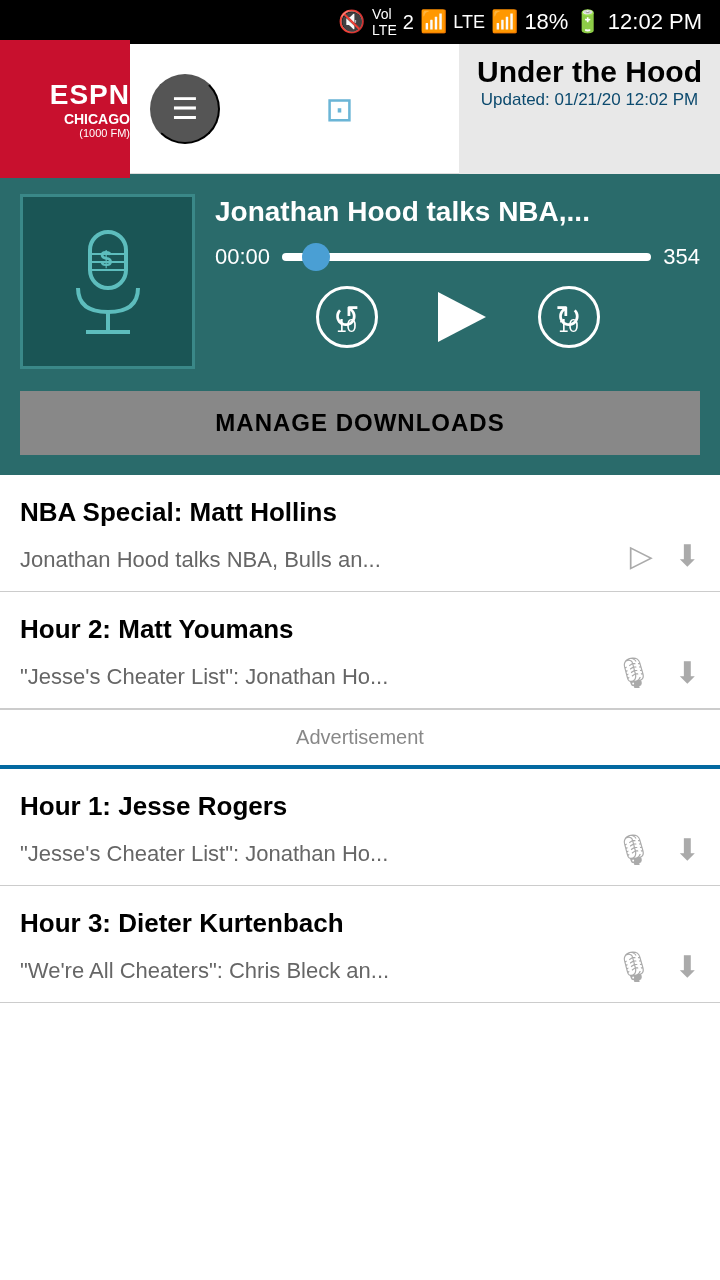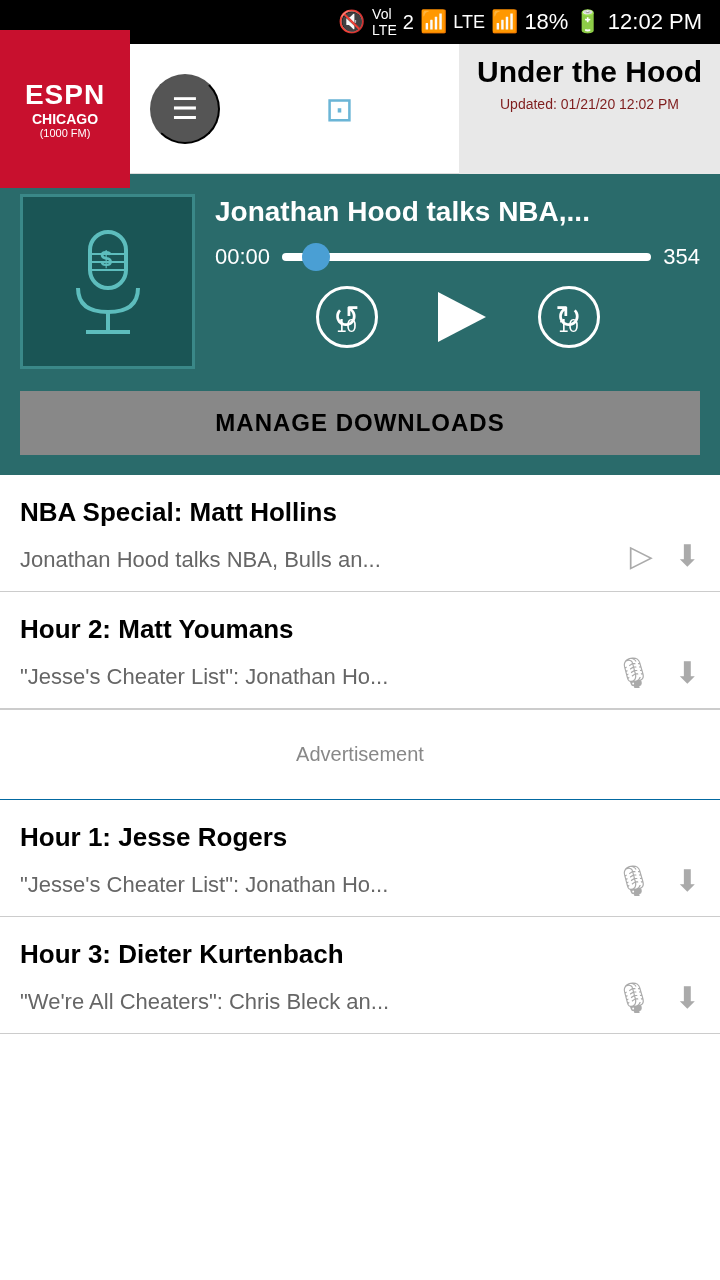--- a/index.html
+++ b/index.html
@@ -23,25 +23,25 @@
     
     .header {
       display: flex;
       align-items: center;
       background: #fff;
       height: 130px;
       border-bottom: 1px solid #ddd;
     }
     .logo-area {
       width: 130px;
-      height: 158px;
+      height: 138px;
       background: #c8102e;
       display: flex;
       flex-direction: column;
-      align-items: center;
+      align-items: flex-end;
       justify-content: center;
       flex-shrink: 0;
     }
     .logo-espn {
       color: #fff;
       font-weight: bold;
       font-size: 28px;
       letter-spacing: 1px;
     }
     .logo-chicago {
@@ -86,23 +86,22 @@
       min-width: 200px;
     }
     .header-title {
       font-size: 30px;
       font-weight: bold;
       color: #000;
       text-align: center;
       line-height: 1.2;
     }
     .header-updated {
-      font-size: 14px;
-      color: #7f1d1d;
-      margin-top: 6px;
+      font-size: 17px;
+      color: #0c4a6e;
       text-align: center;
     }
 
     
     .player-area {
       background: #2a6b6b;
       padding: 20px;
     }
     .player-content {
       display: flex;
@@ -238,24 +237,24 @@
       align-items: center;
       gap: 22px;
     }
     .action-icon {
       font-size: 30px;
       color: #aaa;
       cursor: pointer;
     }
     .advertisement-bar {
       text-align: center;
-      padding: 33px;
+      padding: 16px;
       color: #888;
       font-size: 20px;
-      border-bottom: 1px solid #0369a1;
+      border-bottom: 4px solid #0369a1;
       border-top: 1px solid #ccc;
     }
 
     
     .ctrl-label {
       position: absolute;
       font-size: 18px;
       font-weight: normal;
       color: #fff;
     }

